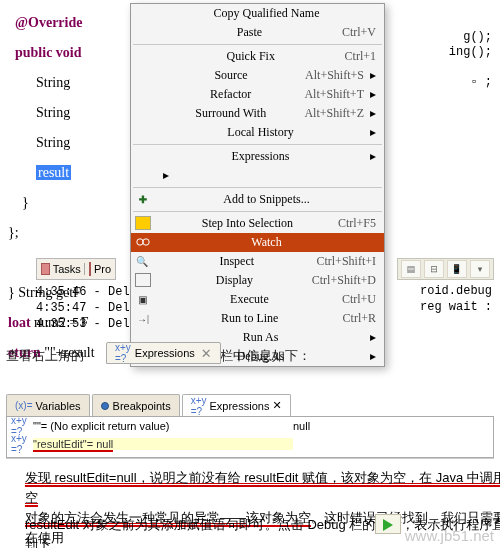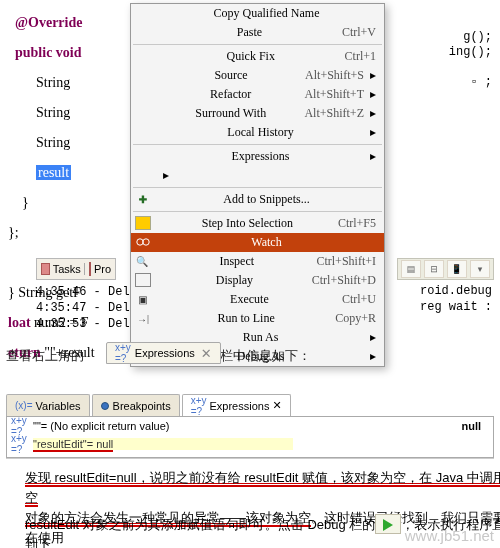--- a/index.html
+++ b/index.html
@@ -35,21 +35,21 @@
 .expr-tab .cls{margin-left:6px;color:#888;font-size:13px;}
 .deb-tabs{position:absolute;left:6px;top:394px;width:488px;height:22px;display:flex;align-items:center;}
 .deb-tab{height:22px;border:1px solid #b0b0b0;background:#ece7d8;border-bottom:none;border-radius:2px 2px 0 0;padding:0 8px;display:flex;align-items:center;font-size:11px;margin-right:2px;}
 .deb-tab.active{background:#fff;}
 .deb-tab .pref{color:#4a74c9;font-size:10px;margin-right:3px;}
 .deb-tab .dot{width:8px;height:8px;border-radius:50%;background:#3a72c0;border:1px solid #26507e;margin-right:4px;}
 .exp-body{position:absolute;left:6px;top:416px;width:488px;height:42px;border:1px solid #aaa;background:#fff;font-family:Tahoma,sans-serif;font-size:11px;}
 .exp-row{display:flex;align-items:center;height:18px;padding-left:4px;}
 .exp-row .xy{color:#4a74c9;font-size:10px;width:22px;}
 .exp-row .nm{flex:0 0 260px;}
-.exp-row .val{flex:1;text-align:right;padding-right:12px;font-weight:bold;}
+.exp-row .val{flex:1;padding-right:12px;}
 .exp-row.hl .nm{background:#ffffcc;color:#333;}
 .uline-red{border-bottom:2px solid #c00;}
 .para{position:absolute;left:6px;width:488px;font-size:13px;line-height:20px;margin-left:19px;}
 .play-btn{display:inline-block;width:26px;height:20px;background:#f5f5e8;border:1px solid #c0bca8;vertical-align:-5px;position:relative;}
 .play-btn::after{content:"";position:absolute;left:7px;top:4px;border-left:10px solid #2ea82e;border-top:6px solid transparent;border-bottom:6px solid transparent;}
 .wm{position:absolute;right:6px;bottom:4px;font-size:15px;color:#c8c8c8;font-family:Arial;}
 .hr-btm{position:absolute;left:6px;top:458px;width:488px;border-top:1px solid #ccc;}
 </style>
 </head>
 <body>
@@ -145,21 +145,21 @@
       <span class="sc">Ctrl+Shift+D</span>
     </div>
   <div class="menu-row">
       <span class="mi mi-exec">▣</span>
       <span class="lbl">Execute</span>
       <span class="sc">Ctrl+U</span>
     </div>
   <div class="menu-row">
       <span class="mi mi-run">→|</span>
       <span class="lbl">Run to Line</span>
-      <span class="sc">Copy+R</span>
+      <span class="sc">Ctrl+R</span>
     </div>
   <div class="menu-row">
       <span class="lbl">Run As</span>
       <span style="margin-left:6px">▸</span>
     </div>
   <div class="menu-row">
       <span class="lbl">Debug As</span>
       <span style="margin-left:6px">▸</span>
     </div>
 </div>

